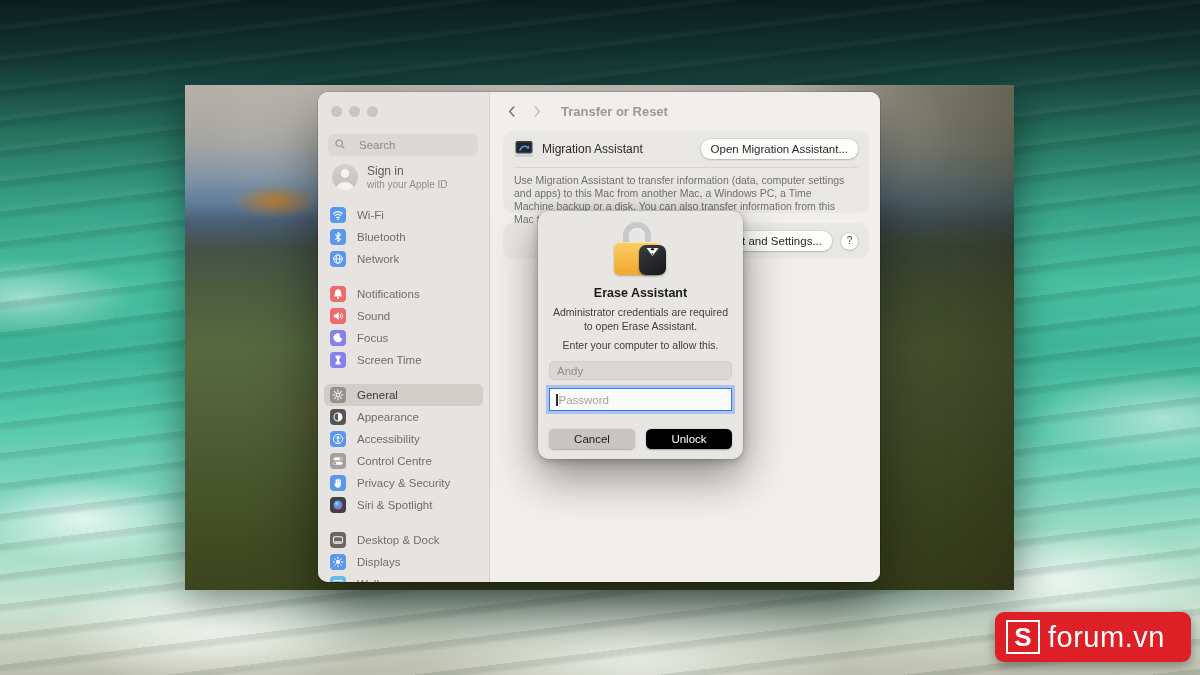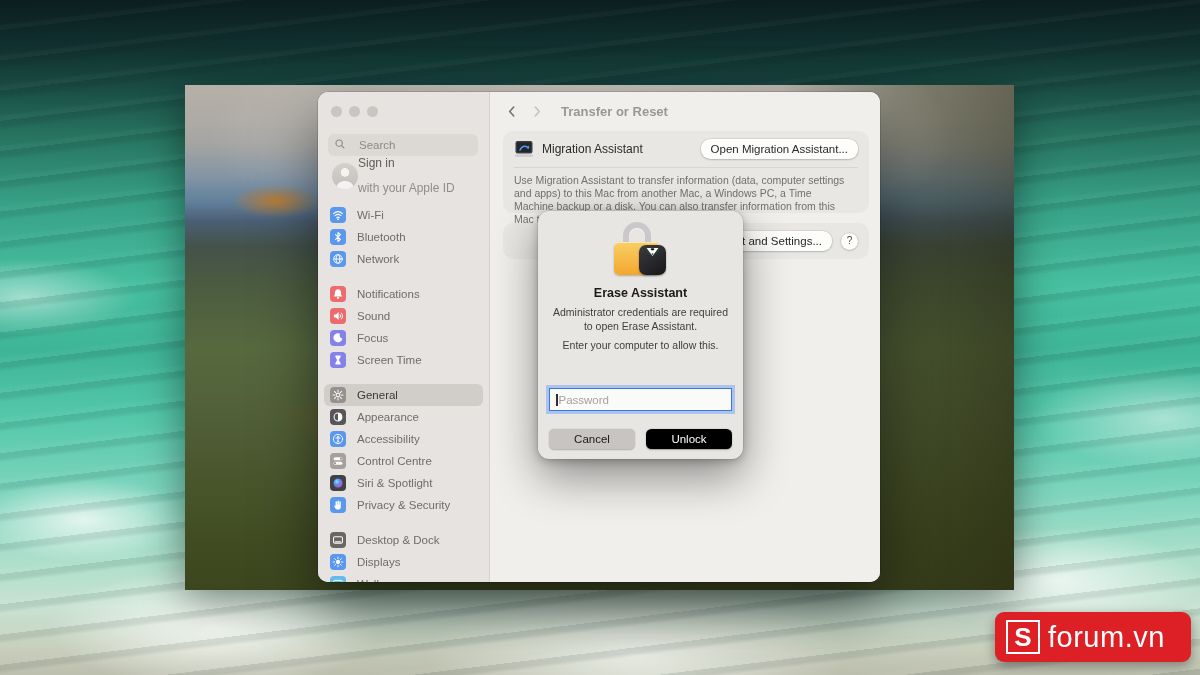--- a/index.html
+++ b/index.html
@@ -44,27 +44,27 @@
     border-right:1px solid rgba(0,0,0,.08); }
   .traffic { position:absolute; left:13px; top:14px; display:flex; gap:7px; }
   .traffic .dot { width:11px; height:11px; border-radius:50%; background:#c9c5c1; }
 
   .search-box { position:absolute; left:10px; top:42px; width:150px; height:22px; border-radius:6px;
     background:#dcd9d5; display:flex; align-items:center; padding:0 6px; gap:13px; }
   .search-box input { flex:1; min-width:0; border:none; outline:none; background:transparent;
     font-size:11.5px; color:#6f6c69; font-family:"Liberation Sans",sans-serif; }
   .search-box input::placeholder { color:#8c8986; }
 
-  .signin { position:absolute; left:14px; top:64px; display:flex; align-items:center; width:150px; }
+  .signin { position:absolute; left:14px; top:72px; display:flex; align-items:flex-end; gap:9px; width:150px; }
   .avatar { width:26px; height:26px; border-radius:50%; flex:0 0 auto;
     background: radial-gradient(9px 9px at 50% 36%, #f4f3f1 45%, rgba(244,243,241,0) 50%),
                 radial-gradient(17px 12px at 50% 92%, #f4f3f1 45%, rgba(244,243,241,0) 52%),
                 linear-gradient(180deg,#d4d1cd,#c3c0bc); }
   .signin-title { font-size:12px; color:#5f5c59; }
-  .signin-sub { font-size:12px; color:#908d8a; margin-top:11px; }
+  .signin-sub { font-size:10px; color:#908d8a; margin-top:1px; }
 
   .nav { position:absolute; left:6px; top:112px; right:6px; }
   .nav-group { margin-bottom:13px; }
   .nav-item { display:flex; align-items:center; height:22px; padding:0 6px; border-radius:6px; }
   .nav-item.selected { background:#d1cec9; }
   .nav-item.selected .nav-label { color:#3b3937; }
   .tile { width:16px; height:16px; border-radius:4px; display:flex; align-items:center; justify-content:center; flex:0 0 auto; opacity:.9; }
   .nav-label { margin-left:11px; font-size:11.5px; color:#6f6c69; white-space:nowrap; }
 
   .main { position:absolute; left:172px; right:0; top:0; bottom:0; background:#f1efec; }
@@ -282,42 +282,42 @@
                 <svg viewBox="0 0 14 14" width="12" height="12">
                   <rect x="1.8" y="2.5" width="10.4" height="3.5" rx="1.75" fill="#fff"></rect>
                   <circle cx="10.4" cy="4.25" r="1.25" fill="#8e8b88"></circle>
                   <rect x="1.8" y="8" width="10.4" height="3.5" rx="1.75" fill="#fff"></rect>
                   <circle cx="3.6" cy="9.75" r="1.25" fill="#8e8b88"></circle>
                 </svg>
               </span>
               <span class="nav-label">Control Centre</span>
             </div>
             <div class="nav-item">
+              <span class="tile" style="background: rgb(74, 144, 238);">
+                <svg viewBox="0 0 14 14" width="12" height="12">
+                  <path d="M4.1 8.2 V3.6 a.9.9 0 0 1 1.8 0 V6.6 h.4 V2.6 a.9.9 0 0 1 1.8 0 V6.6 h.4 V3.4 a.9.9 0 0 1 1.8 0 V9 c0 2.1-1.3 3.4-3.4 3.4 -1.6 0-2.4-.7-3.2-2 l-1-1.7 a.8.8 0 0 1 1.4-.8 z" fill="#fff"></path>
+                </svg>
+              </span>
+              <span class="nav-label">Privacy &amp; Security</span>
+            </div>
+            <div class="nav-item">
               <span class="tile" style="background: rgb(48, 48, 52);">
                 <svg viewBox="0 0 14 14" width="12" height="12">
                   <defs>
                     <radialGradient id="sirig" cx="38%" cy="35%" r="75%">
                       <stop offset="0%" stop-color="#8fdcf4"></stop>
                       <stop offset="45%" stop-color="#3f8df0"></stop>
                       <stop offset="75%" stop-color="#a44fe0"></stop>
                       <stop offset="100%" stop-color="#e14f9e"></stop>
                     </radialGradient>
                   </defs>
                   <circle cx="7" cy="7" r="5.2" fill="url(#sirig)"></circle>
                 </svg>
               </span>
               <span class="nav-label">Siri &amp; Spotlight</span>
-            </div>
-            <div class="nav-item">
-              <span class="tile" style="background: rgb(74, 144, 238);">
-                <svg viewBox="0 0 14 14" width="12" height="12">
-                  <path d="M4.1 8.2 V3.6 a.9.9 0 0 1 1.8 0 V6.6 h.4 V2.6 a.9.9 0 0 1 1.8 0 V6.6 h.4 V3.4 a.9.9 0 0 1 1.8 0 V9 c0 2.1-1.3 3.4-3.4 3.4 -1.6 0-2.4-.7-3.2-2 l-1-1.7 a.8.8 0 0 1 1.4-.8 z" fill="#fff"></path>
-                </svg>
-              </span>
-              <span class="nav-label">Privacy &amp; Security</span>
             </div>
           </div>
           <div class="nav-group">
             <div class="nav-item">
               <span class="tile" style="background: rgb(92, 89, 86);">
                 <svg viewBox="0 0 14 14" width="12" height="12">
                   <rect x="1.8" y="3.2" width="10.4" height="7.6" rx="1.5" stroke="#fff" stroke-width="1.2" fill="none"></rect>
                   <rect x="3.2" y="8.5" width="7.6" height="1.5" rx=".5" fill="#fff"></rect>
                 </svg>
               </span>
@@ -400,20 +400,21 @@
           <path d="M7.5 3 L5.5 3.6 L12 12 Z" fill="#1d4d33"></path>
           <path d="M19.5 3 L21.5 3.6 L15 12 Z" fill="#1d4d33"></path>
           <rect x="11.7" y="3.2" width="3.6" height="2" rx="1" fill="#111114"></rect>
           <circle cx="13.5" cy="9" r="0.8" fill="#111114"></circle>
         </svg>
       </div>
     </div>
     <div class="dlg-title">Erase Assistant</div>
     <div class="dlg-msg">Administrator credentials are required to open Erase Assistant.</div>
     <div class="dlg-prompt">Enter your computer to allow this.</div>
+    <input class="field-user" type="text" value="Andy" style="">
     <div class="field-pass-wrap">
       <span class="caret"></span>
       <input type="text" placeholder="Password" style="">
     </div>
     <button class="dlg-btn btn-cancel">Cancel</button>
     <button class="dlg-btn btn-unlock">Unlock</button>
   </div>
 
   <div class="logo">
     <div class="logo-sbox">

